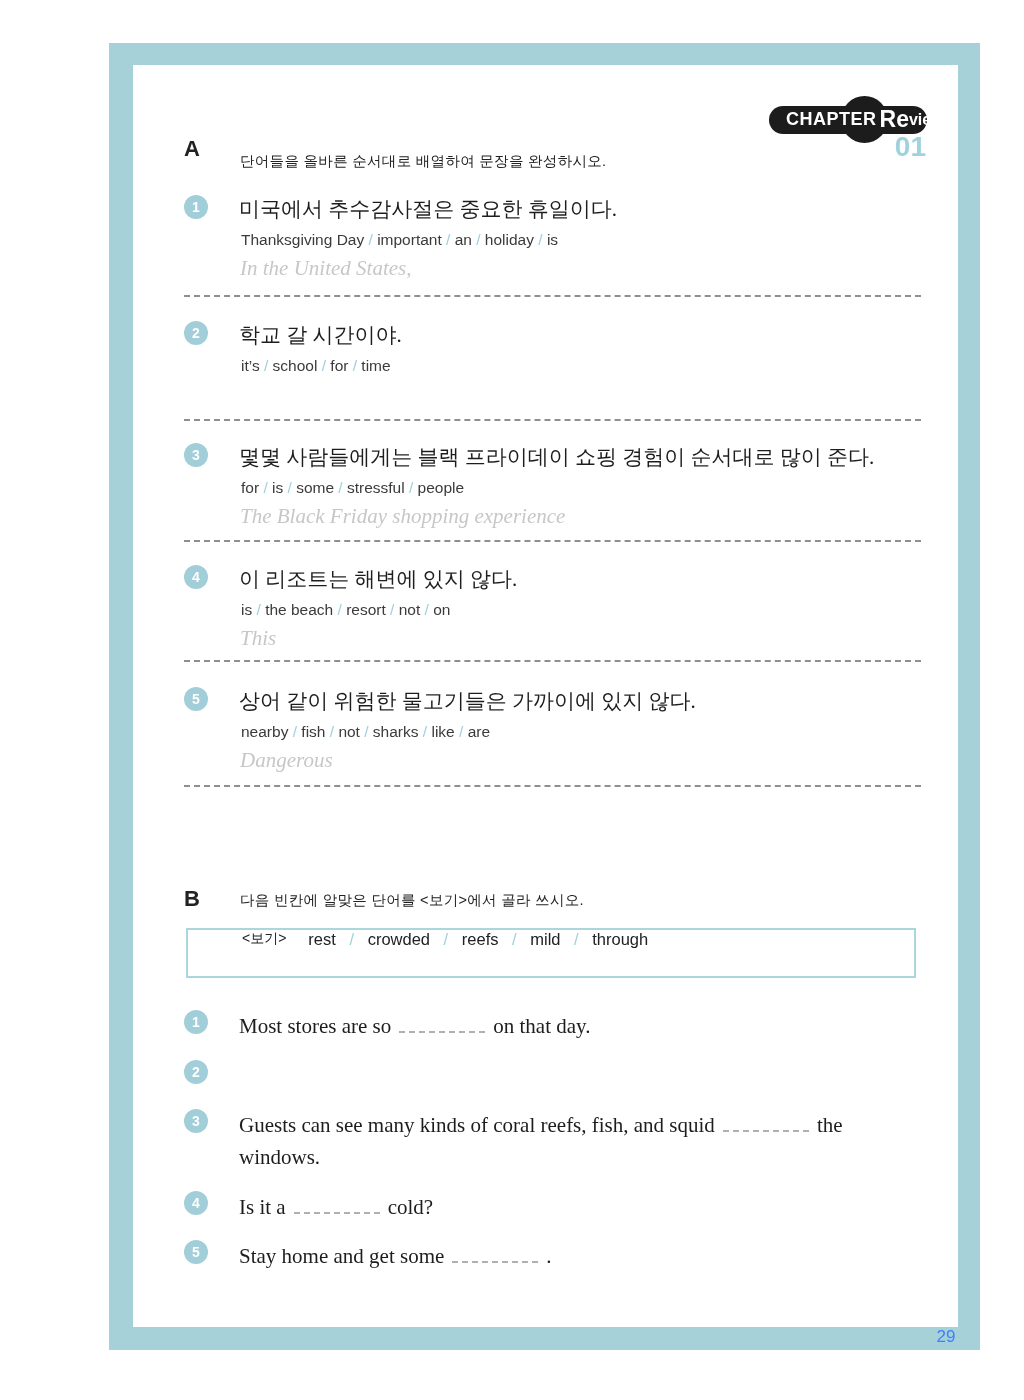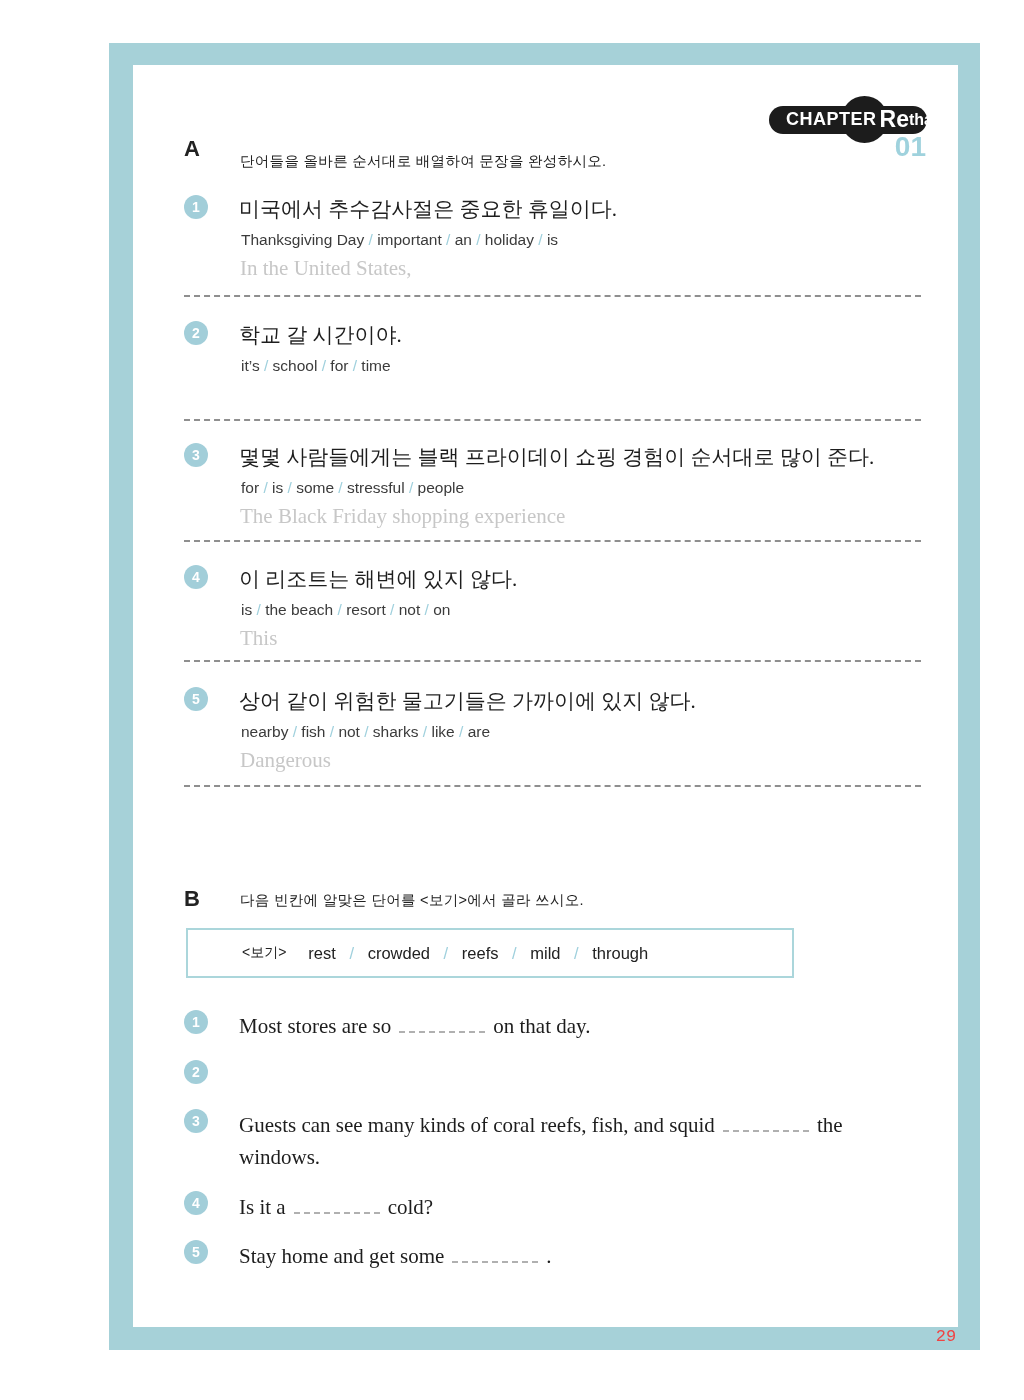--- a/index.html
+++ b/index.html
@@ -5,21 +5,21 @@
   * { margin:0; padding:0; box-sizing:border-box; }
   html,body { width:1024px; height:1400px; background:#ffffff; position:relative;
               font-family:"Liberation Sans", sans-serif; }
 
   
   .frame { position:absolute; left:109px; top:43px; width:871px; height:1307px;
            background:#a6d1d8; }
   .page  { position:absolute; left:24px; top:22px; width:825px; height:1262px;
            background:#ffffff; }
   .page-num { position:absolute; left:926px; top:1327px; width:40px;
-              font-size:17px; color:#ef4444; text-align:center;font-family:Liberation Mono, monospace; }
+              font-size:17px; color:#3b82f6; text-align:center; }
 
   
   .chapbadge { position:absolute; left:769px; top:96px; width:160px; height:50px; }
   .chapbadge .bigcircle { position:absolute; left:72px; top:0; width:47px; height:47px;
                           border-radius:50%; background:#1c1c1c; }
   .chapbadge .pill { position:absolute; left:0; top:10px; width:158px; height:28px;
                      background:#1c1c1c; border-radius:15px; }
   .chapbadge .txt { position:absolute; left:0; top:0; width:158px; height:47px;
                     display:flex; align-items:center; padding-left:17px; color:#fff; }
   .chapbadge .t-chapter { font-size:18px; font-weight:bold; letter-spacing:.5px; }
@@ -38,26 +38,26 @@
          align-items:center; justify-content:center; }
 
   
   .a-item { position:absolute; left:184px; width:740px; }
   .a-row { display:flex; gap:31px; align-items:flex-start; }
   .korean { font-family:"Liberation Serif", serif; font-size:21px; color:#1d1d1d;
             line-height:28px; }
   .words { margin-left:57px; margin-top:8px; font-size:15.5px; color:#3b3b3b; }
   .slash { color:#9fd0dd; }
   .starter { margin-left:56px; margin-top:7px; font-family:"Liberation Serif", serif;
-             font-size:21px; color:#c7c7c7; }
+             font-size:21px; color:#c7c7c7;font-style:italic; }
   .sep { position:absolute; left:184px; width:737px; border-top:2px dashed #8f8f8f; }
 
   
-  .wordbox { position:absolute; left:186px; top:928px; width:608px; height:50px;
-             border:2px solid #abd6db; display:flex; align-items:center; }
+  .wordbox { position:absolute; left:186px; top:928px; width:730px; height:50px;
+             border:2px solid #abd6db; display:flex; }
   .wordbox .boxlabel { margin-left:54px; font-size:14px; color:#222; }
   .wordbox .boxwords { margin-left:22px; font-size:16.5px; color:#222; }
   .wordbox .slash { margin:0 9px; }
 
   
   .b-item { position:absolute; left:184px; width:712px; display:flex; gap:31px;
             align-items:flex-start; }
   .b-text { font-family:"Liberation Serif", serif; font-size:21px; color:#1d1d1d;
             line-height:32px; max-width:656px; }
   .blank { display:inline-block; width:86px; height:15px;
@@ -70,21 +70,21 @@
   <div class="page"></div>
 </div>
 <div class="page-num">29</div>
 
 <div class="chapbadge">
   <div class="bigcircle"></div>
   <div class="pill"></div>
   <div class="txt">
     <span class="t-chapter">CHAPTER</span>
     <span class="t-re">Re</span>
-    <span class="t-view">that</span>
+    <span class="t-view">view</span>
   </div>
 </div>
 <div class="chapnum">01</div>
 
 <div class="sec-label" style="top:136px;">A</div>
 <div class="sec-instr" style="top:152px;text-align:right;">단어들을 올바른 순서대로 배열하여 문장을 완성하시오.</div>
 
 <div class="a-item" style="top:195px;">
   <div class="a-row">
     <div class="num">1</div>

